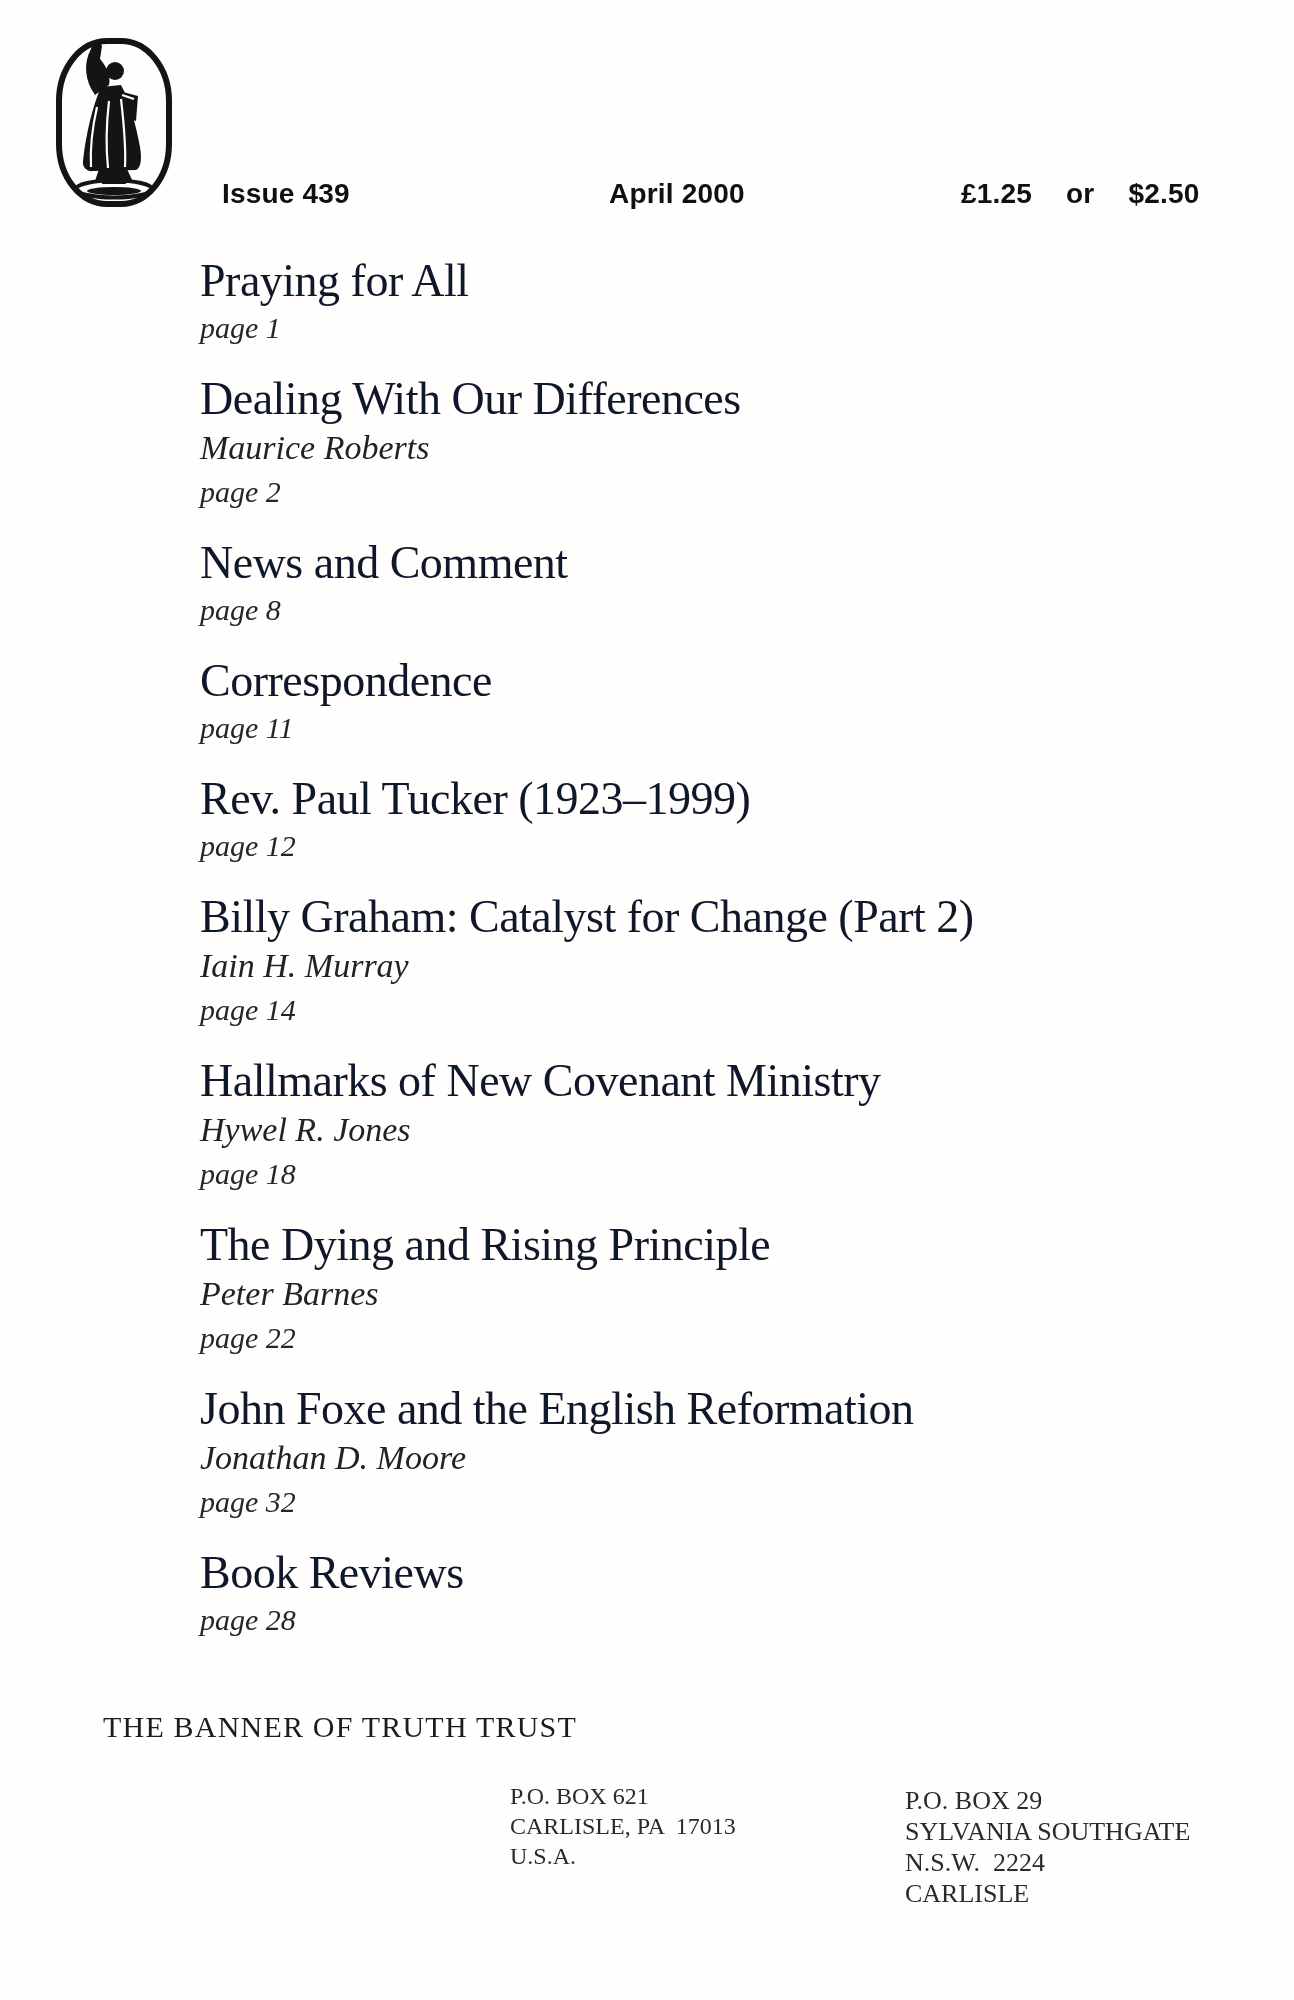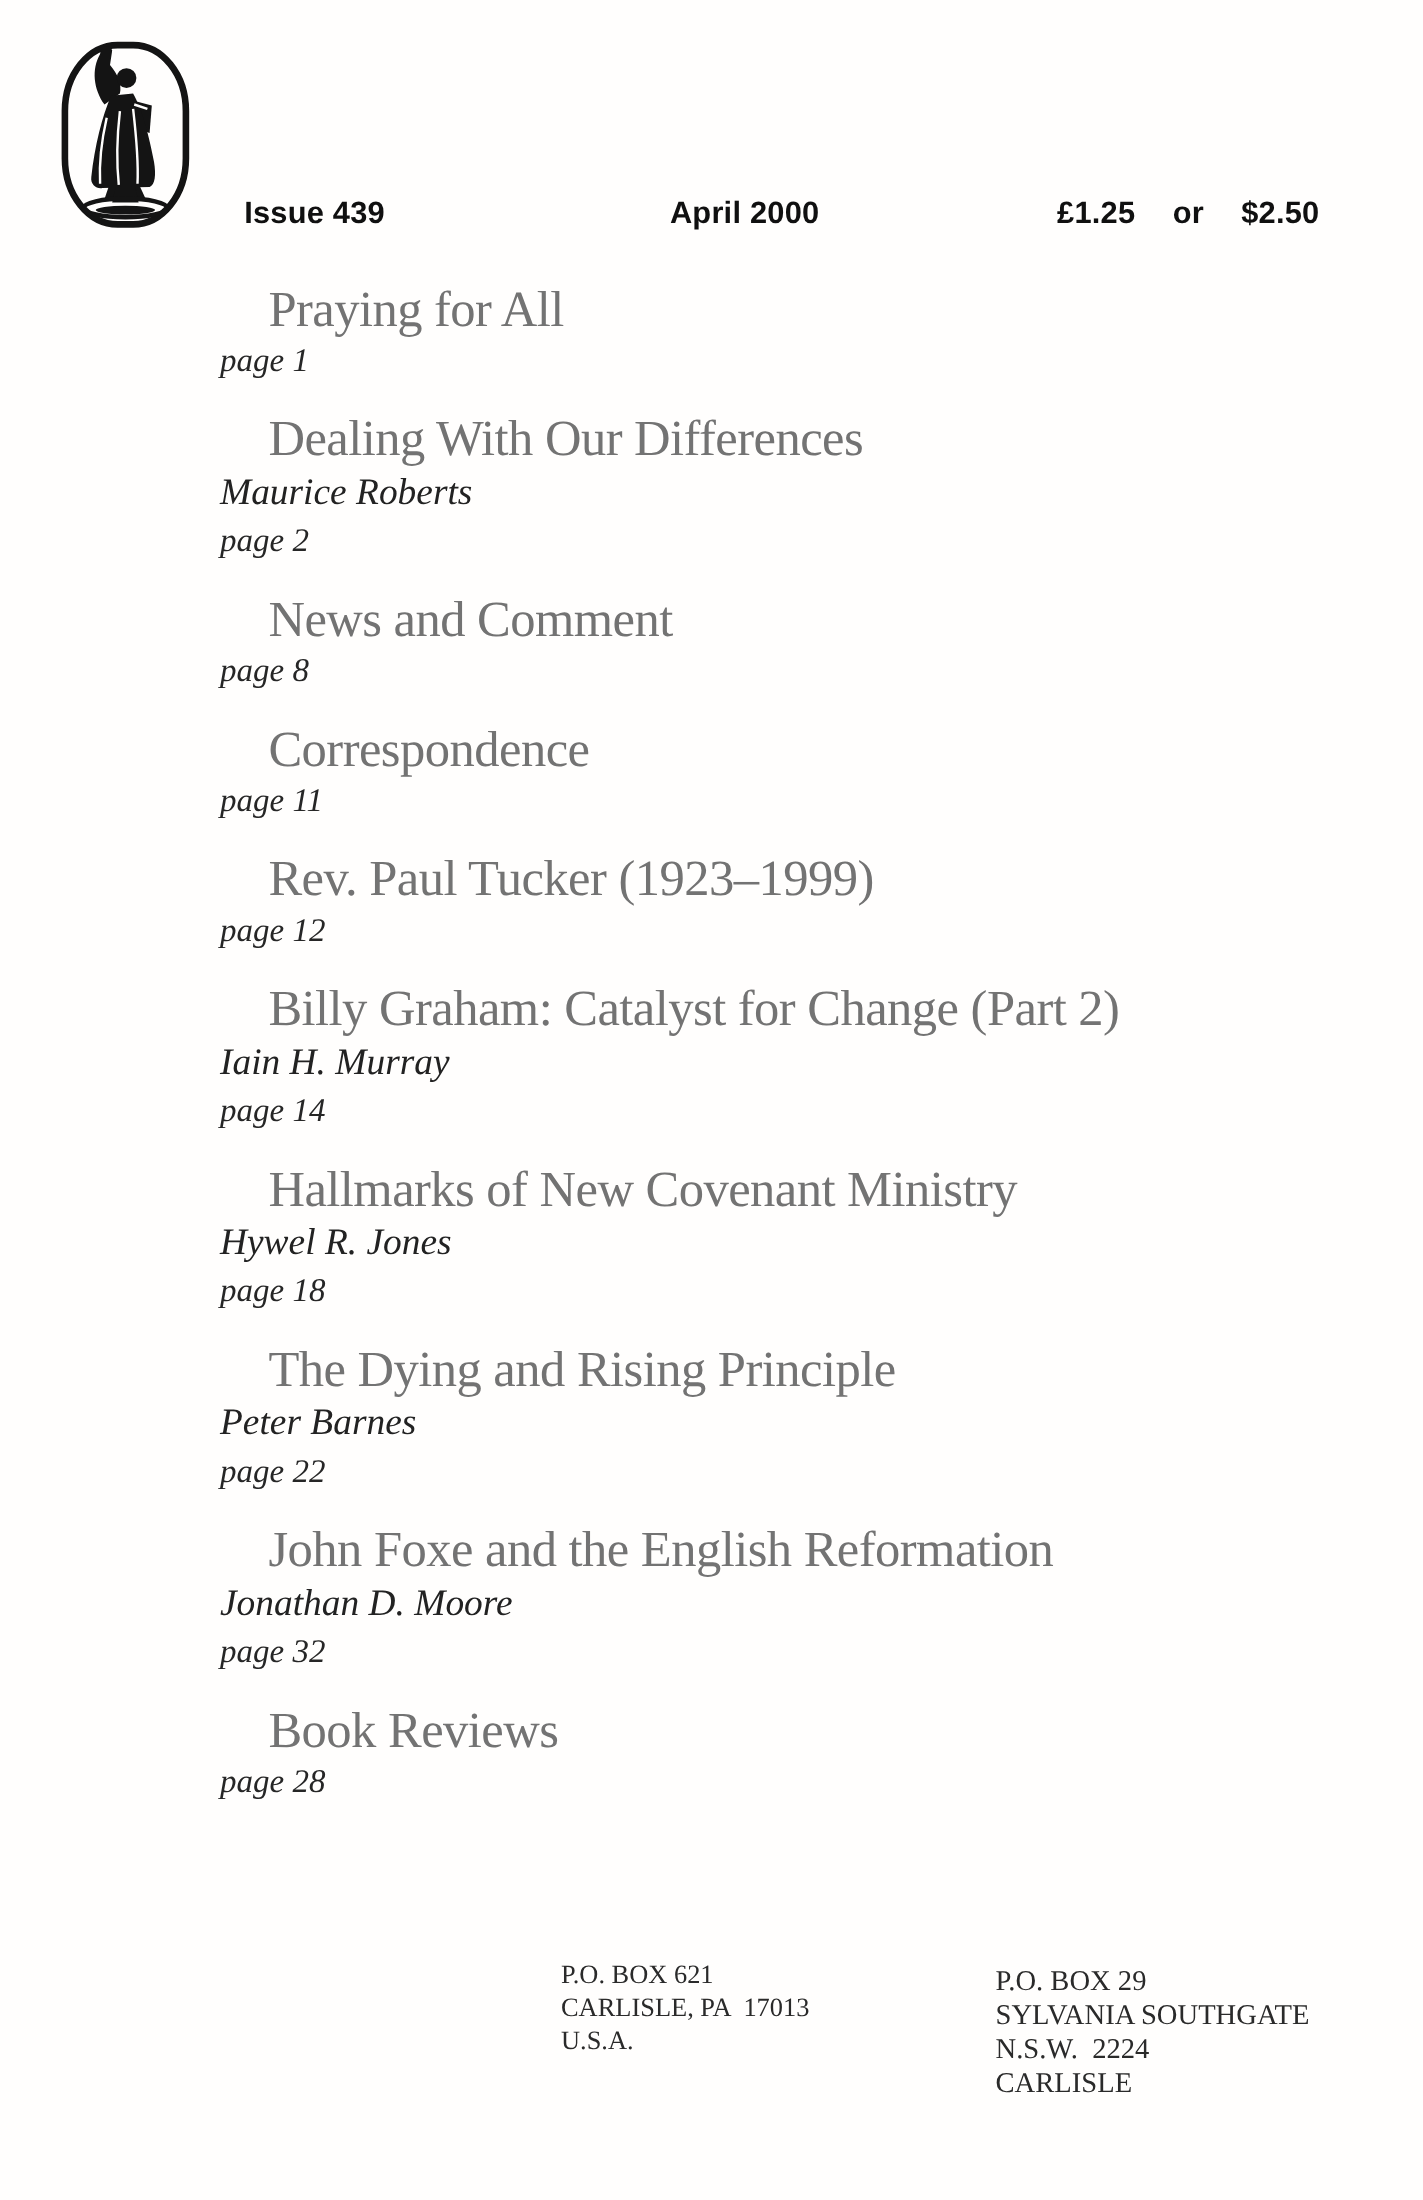--- a/index.html
+++ b/index.html
@@ -25,21 +25,21 @@
   }
   .hdr-issue { left:222px; }
   .hdr-date  { left:609px; }
   .hdr-price { left:961px; word-spacing:9px; }
 
   
   .toc { position:absolute; left:200px; top:255px; width:1020px; }
   .article { margin:0 0 24px 0; }
   .article-title {
     font-size:46px; line-height:52px; letter-spacing:-0.5px;
-    color:#737373; white-space:pre;margin-left:44px;
+    color:#0f172a; white-space:pre;
   }
   .article-author {
     font-style:italic; font-size:34px; line-height:46px;
     color:#222; white-space:pre;
   }
   .article-page {
     font-style:italic; font-size:30px; line-height:42px;
     color:#262626; white-space:pre;
   }
 
@@ -144,20 +144,21 @@
       <div class="article-page">page 32</div>
     </div>
 
     <div class="article">
       <div class="article-title">Book Reviews</div>
       <div class="article-page">page 28</div>
     </div>
 
   </div>
 
+  <div class="trust-name">THE BANNER OF TRUTH TRUST</div>
 
 
   <div class="addr addr-1">
     <span class="addr-line">P.O. BOX 621</span>
     <span class="addr-line">CARLISLE, PA  17013</span>
     <span class="addr-line">U.S.A.</span>
   </div>
 
   <div class="addr addr-2">
     <span class="addr-line">P.O. BOX 29</span>

